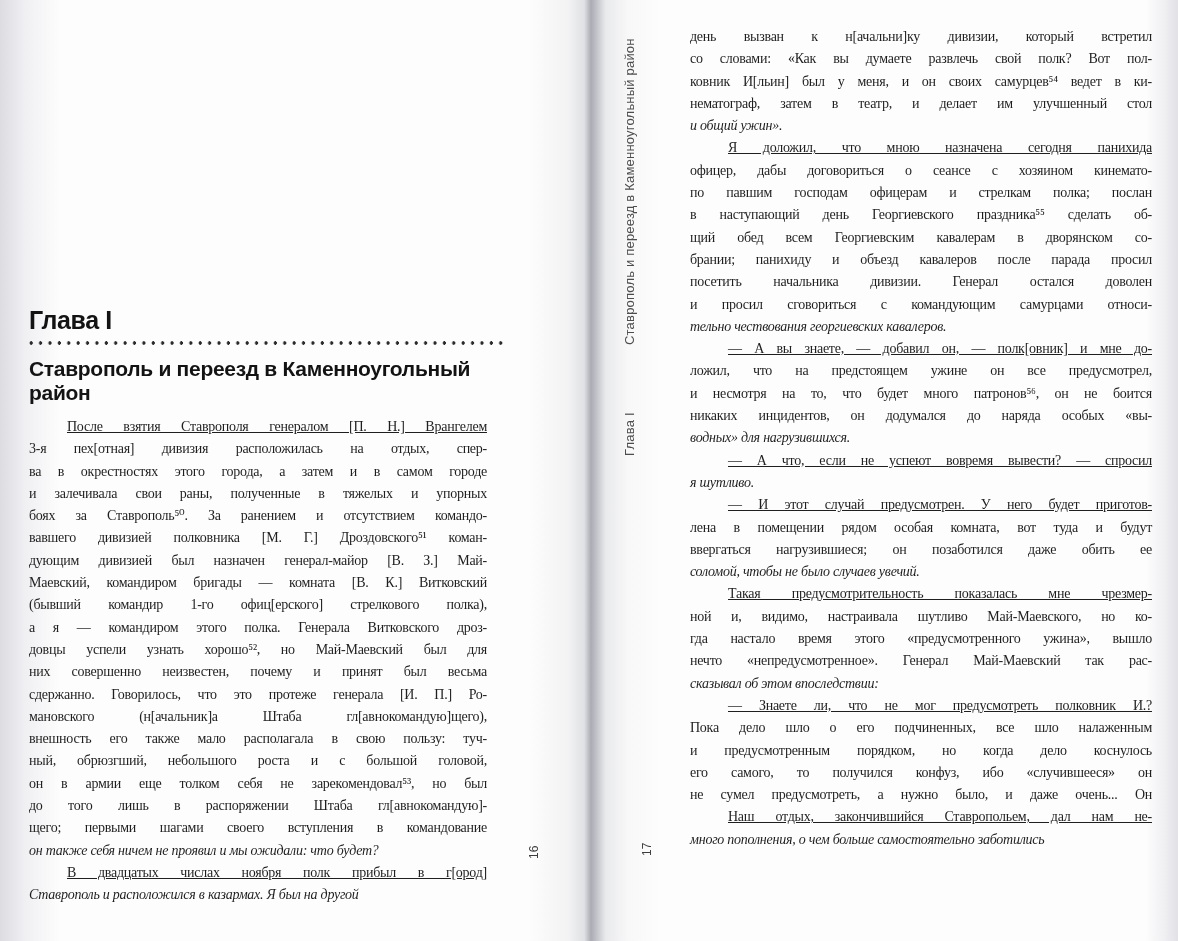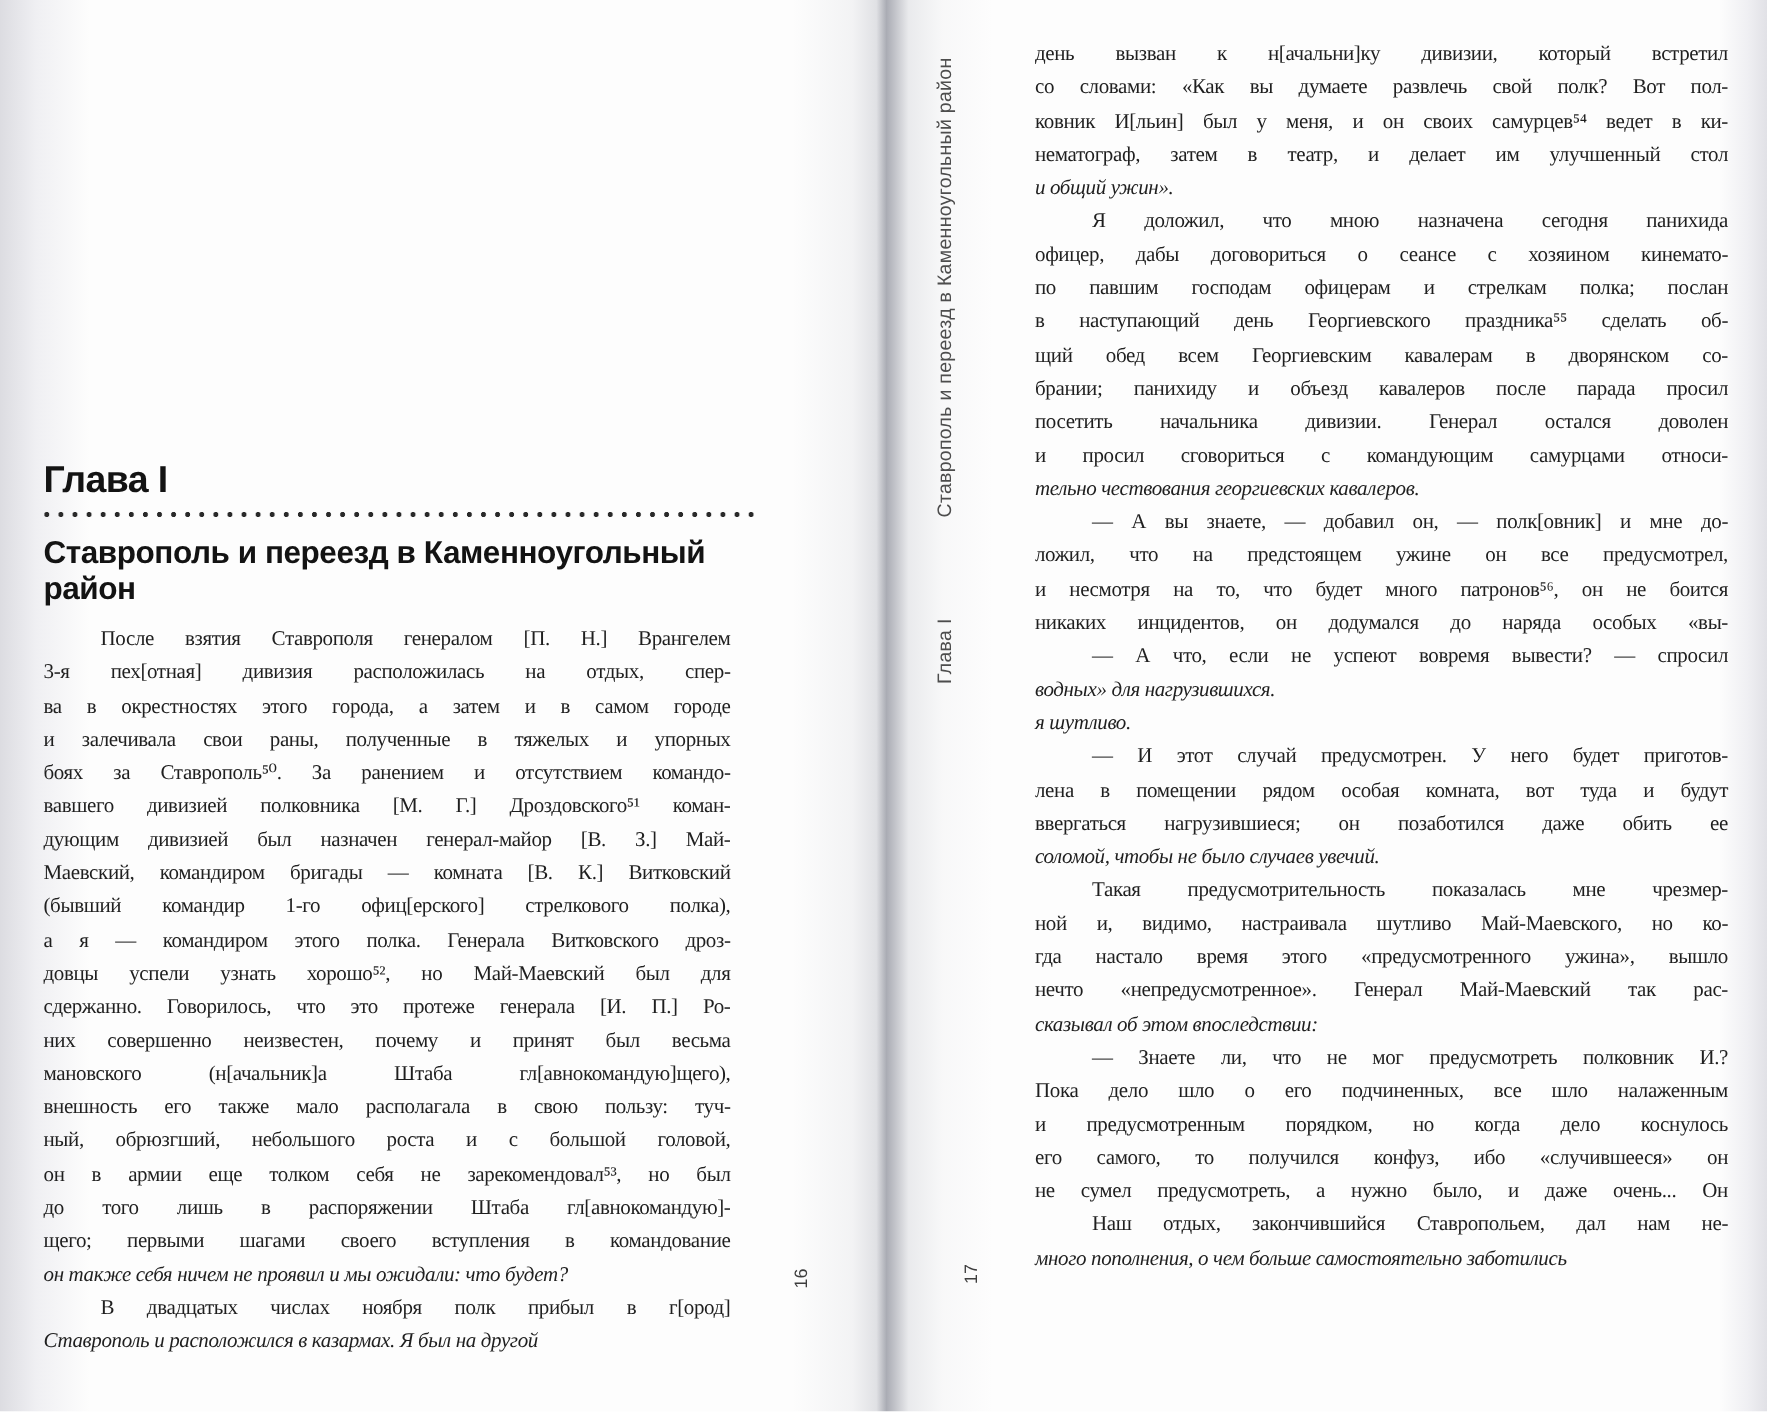--- a/index.html
+++ b/index.html
@@ -44,21 +44,21 @@
   .chapter-title { margin-top:11px; font-size:21px; font-weight:bold; letter-spacing:-0.3px; line-height:24px; }
   
   .body-col { position:absolute; font-size:14px; letter-spacing:-0.25px; }
   .col-left  { left:29px;  top:416px; width:458px; }
   .col-right { left:690px; top:26px;  width:462px; }
   .line {
     line-height:22.3px; height:22.3px; white-space:nowrap;
     text-align:justify; text-align-last:justify;
   }
   .line.last   { text-align-last:left;font-style:italic; }
-  .line.indent { text-indent:38px; }
+  .line.indent { text-indent:38px;text-decoration:underline; }
   
   .rot {
     position:absolute; transform:rotate(-90deg); transform-origin:0 0;
     font-family:"Liberation Sans","DejaVu Sans",sans-serif;
     white-space:nowrap;
   }
   .running-title   { left:622px; top:345px; width:286px; font-size:13px; color:#4d4d4d; letter-spacing:0.2px; }
   .running-chapter { left:622px; top:456px; width:48px;  font-size:13px; color:#4d4d4d; letter-spacing:0.2px; }
   .folio           { font-size:12px; color:#3d3d3d; }
   .folio-left  { left:527px; top:859px; width:22px; }
@@ -84,22 +84,22 @@
       <div class="line">3-я пех[отная] дивизия расположилась на отдых, спер-</div>
       <div class="line">ва в окрестностях этого города, а затем и в самом городе</div>
       <div class="line">и залечивала свои раны, полученные в тяжелых и упорных</div>
       <div class="line">боях за Ставрополь⁵⁰. За ранением и отсутствием командо-</div>
       <div class="line">вавшего дивизией полковника [М. Г.] Дроздовского⁵¹ коман-</div>
       <div class="line">дующим дивизией был назначен генерал-майор [В. З.] Май-</div>
       <div class="line">Маевский, командиром бригады — комната [В. К.] Витковский</div>
       <div class="line">(бывший командир 1-го офиц[ерского] стрелкового полка),</div>
       <div class="line">а я — командиром этого полка. Генерала Витковского дроз-</div>
       <div class="line">довцы успели узнать хорошо⁵², но Май-Маевский был для</div>
+      <div class="line">них совершенно неизвестен, почему и принят был весьма</div>
       <div class="line">сдержанно. Говорилось, что это протеже генерала [И. П.] Ро-</div>
-      <div class="line">них совершенно неизвестен, почему и принят был весьма</div>
       <div class="line">мановского (н[ачальник]а Штаба гл[авнокомандую]щего),</div>
       <div class="line">внешность его также мало располагала в свою пользу: туч-</div>
       <div class="line">ный, обрюзгший, небольшого роста и с большой головой,</div>
       <div class="line">он в армии еще толком себя не зарекомендовал⁵³, но был</div>
       <div class="line">до того лишь в распоряжении Штаба гл[авнокомандую]-</div>
       <div class="line">щего; первыми шагами своего вступления в командование</div>
       <div class="line last">он также себя ничем не проявил и мы ожидали: что будет?</div>
       <div class="line indent">В двадцатых числах ноября полк прибыл в г[ород]</div>
       <div class="line last">Ставрополь и расположился в казармах. Я был на другой</div>
     </div>
@@ -121,22 +121,22 @@
       <div class="line">в наступающий день Георгиевского праздника⁵⁵ сделать об-</div>
       <div class="line">щий обед всем Георгиевским кавалерам в дворянском со-</div>
       <div class="line">брании; панихиду и объезд кавалеров после парада просил</div>
       <div class="line">посетить начальника дивизии. Генерал остался доволен</div>
       <div class="line">и просил сговориться с командующим самурцами относи-</div>
       <div class="line last">тельно чествования георгиевских кавалеров.</div>
       <div class="line indent">— А вы знаете, — добавил он, — полк[овник] и мне до-</div>
       <div class="line">ложил, что на предстоящем ужине он все предусмотрел,</div>
       <div class="line">и несмотря на то, что будет много патронов⁵⁶, он не боится</div>
       <div class="line">никаких инцидентов, он додумался до наряда особых «вы-</div>
+      <div class="line last">водных» для нагрузившихся.</div>
       <div class="line indent">— А что, если не успеют вовремя вывести? — спросил</div>
-      <div class="line last">водных» для нагрузившихся.</div>
       <div class="line last">я шутливо.</div>
       <div class="line indent">— И этот случай предусмотрен. У него будет приготов-</div>
       <div class="line">лена в помещении рядом особая комната, вот туда и будут</div>
       <div class="line">ввергаться нагрузившиеся; он позаботился даже обить ее</div>
       <div class="line last">соломой, чтобы не было случаев увечий.</div>
       <div class="line indent">Такая предусмотрительность показалась мне чрезмер-</div>
       <div class="line">ной и, видимо, настраивала шутливо Май-Маевского, но ко-</div>
       <div class="line">гда настало время этого «предусмотренного ужина», вышло</div>
       <div class="line">нечто «непредусмотренное». Генерал Май-Маевский так рас-</div>
       <div class="line last">сказывал об этом впоследствии:</div>

